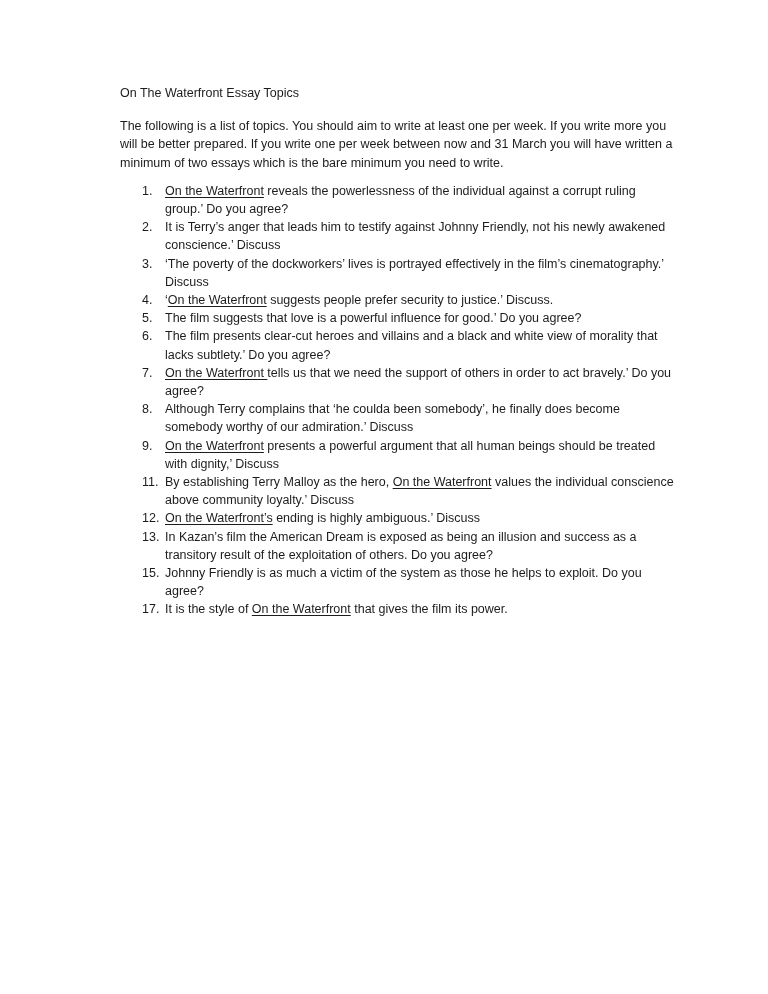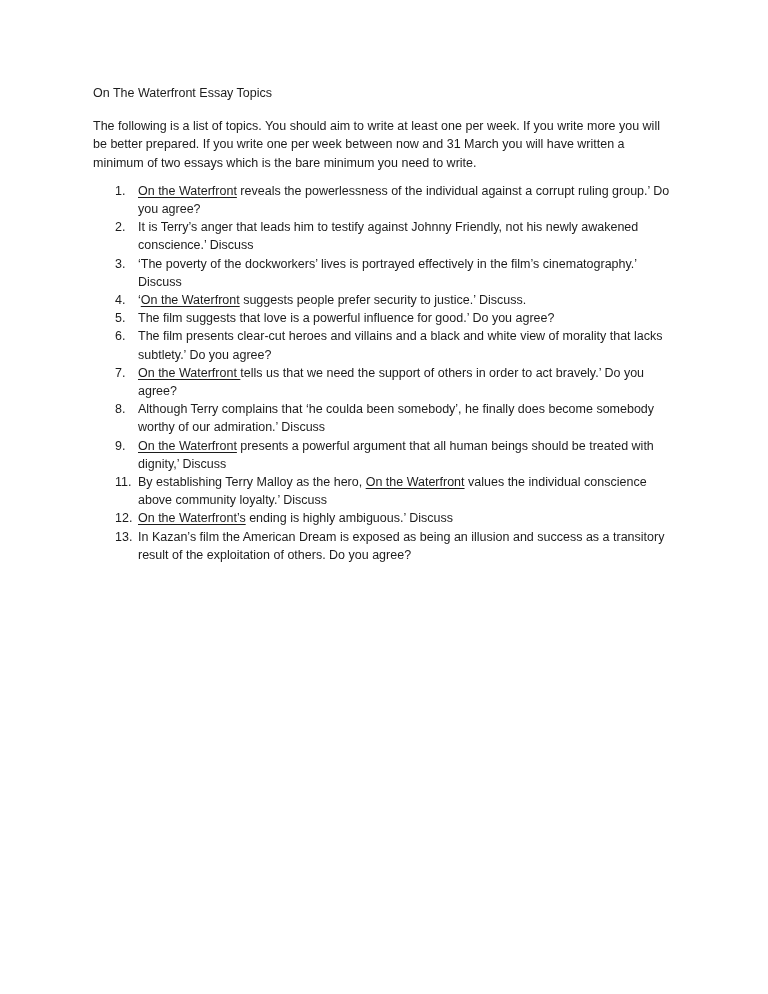--- a/index.html
+++ b/index.html
@@ -10,21 +10,21 @@
   .page {
     position: relative;
     width: 768px;
     height: 994px;
     background: #ffffff;
     overflow: hidden;
     font-family: "Liberation Sans", "DejaVu Sans", sans-serif;
     color: #1c1c1c;
   }
   .content {
-    padding: 84px 92px 0 93px;
+    padding: 84px 92px 0 120px;
   }
   .doc-title {
     font-size: 12.5px;
     line-height: 18.2px;
     margin: 0 0 15px 0;
     font-weight: normal;
   }
   .intro {
     font-size: 12.5px;
     line-height: 18.2px;
@@ -103,15 +103,23 @@
           <span class="item-text"><span>By establishing Terry Malloy as the hero, </span><span class="u">On the Waterfront</span><span> values the individual conscience above community loyalty.’ Discuss</span></span>
         </li>
         <li>
           <span class="num">12.</span>
           <span class="item-text"><span class="u">On the Waterfront’s</span><span> ending is highly ambiguous.’ Discuss</span></span>
         </li>
         <li>
           <span class="num">13.</span>
           <span class="item-text"><span>In Kazan’s film the American Dream is exposed as being an illusion and success as a transitory result of the exploitation of others. Do you agree?</span></span>
         </li>
+        <li>
+          <span class="num">15.</span>
+          <span class="item-text"><span>Johnny Friendly is as much a victim of the system as those he helps to exploit. Do you agree?</span></span>
+        </li>
+        <li>
+          <span class="num">17.</span>
+          <span class="item-text"><span>It is the style of </span><span class="u">On the Waterfront</span><span> that gives the film its power.</span></span>
+        </li>
       </ol>
   </div>
 </div>
 
 </body></html>

